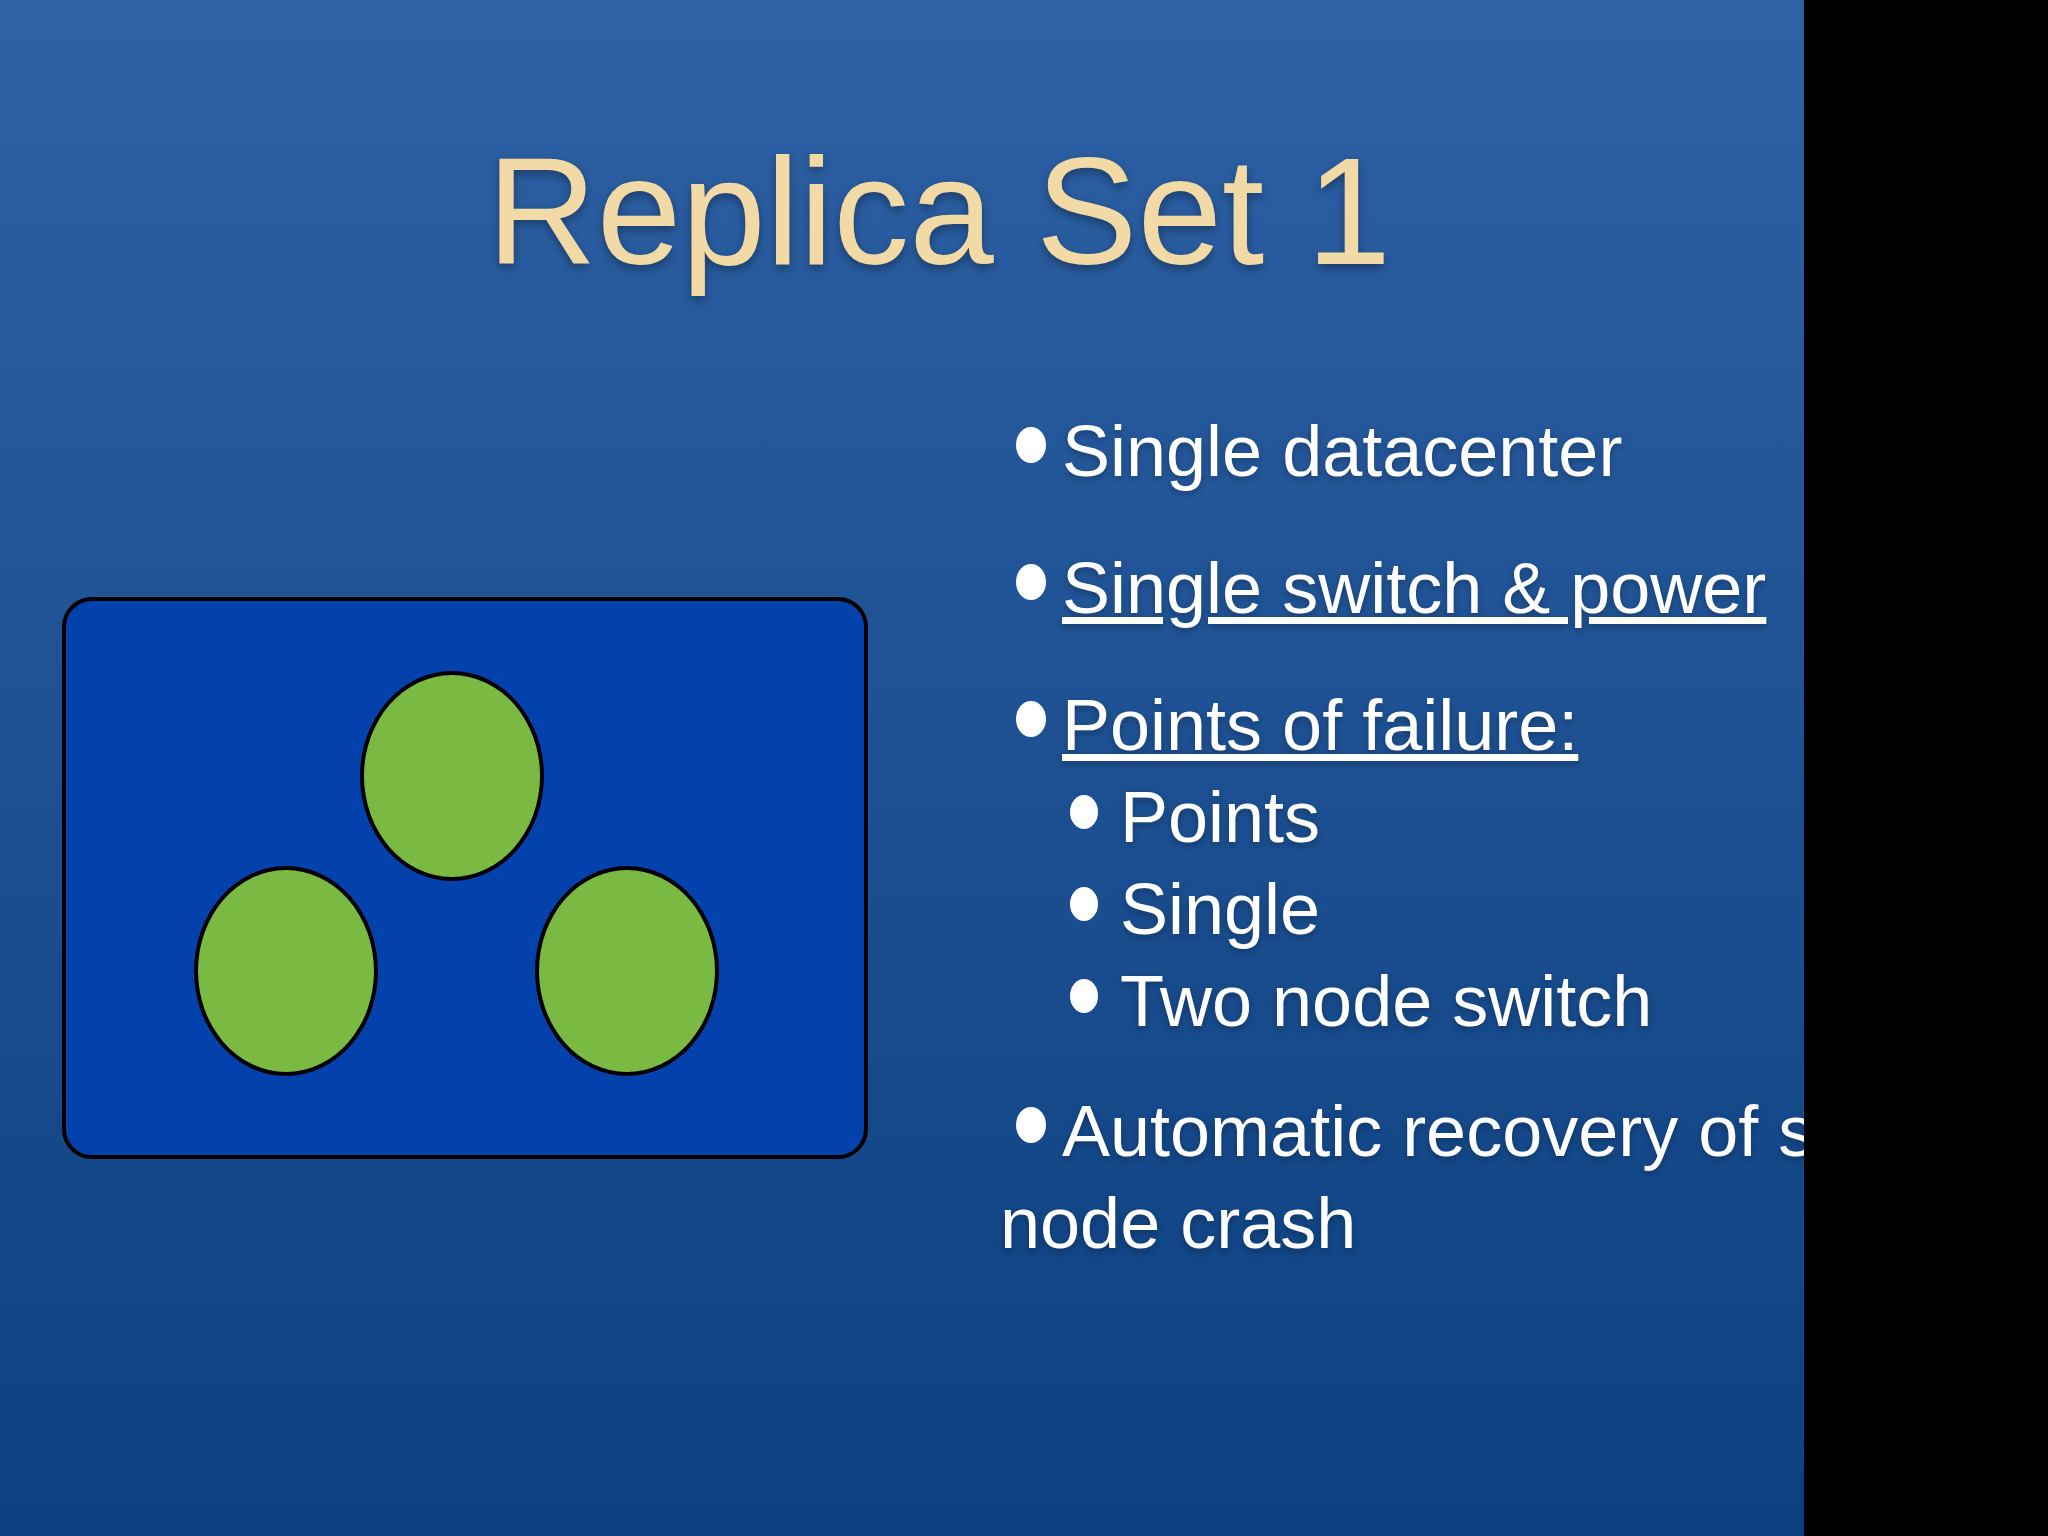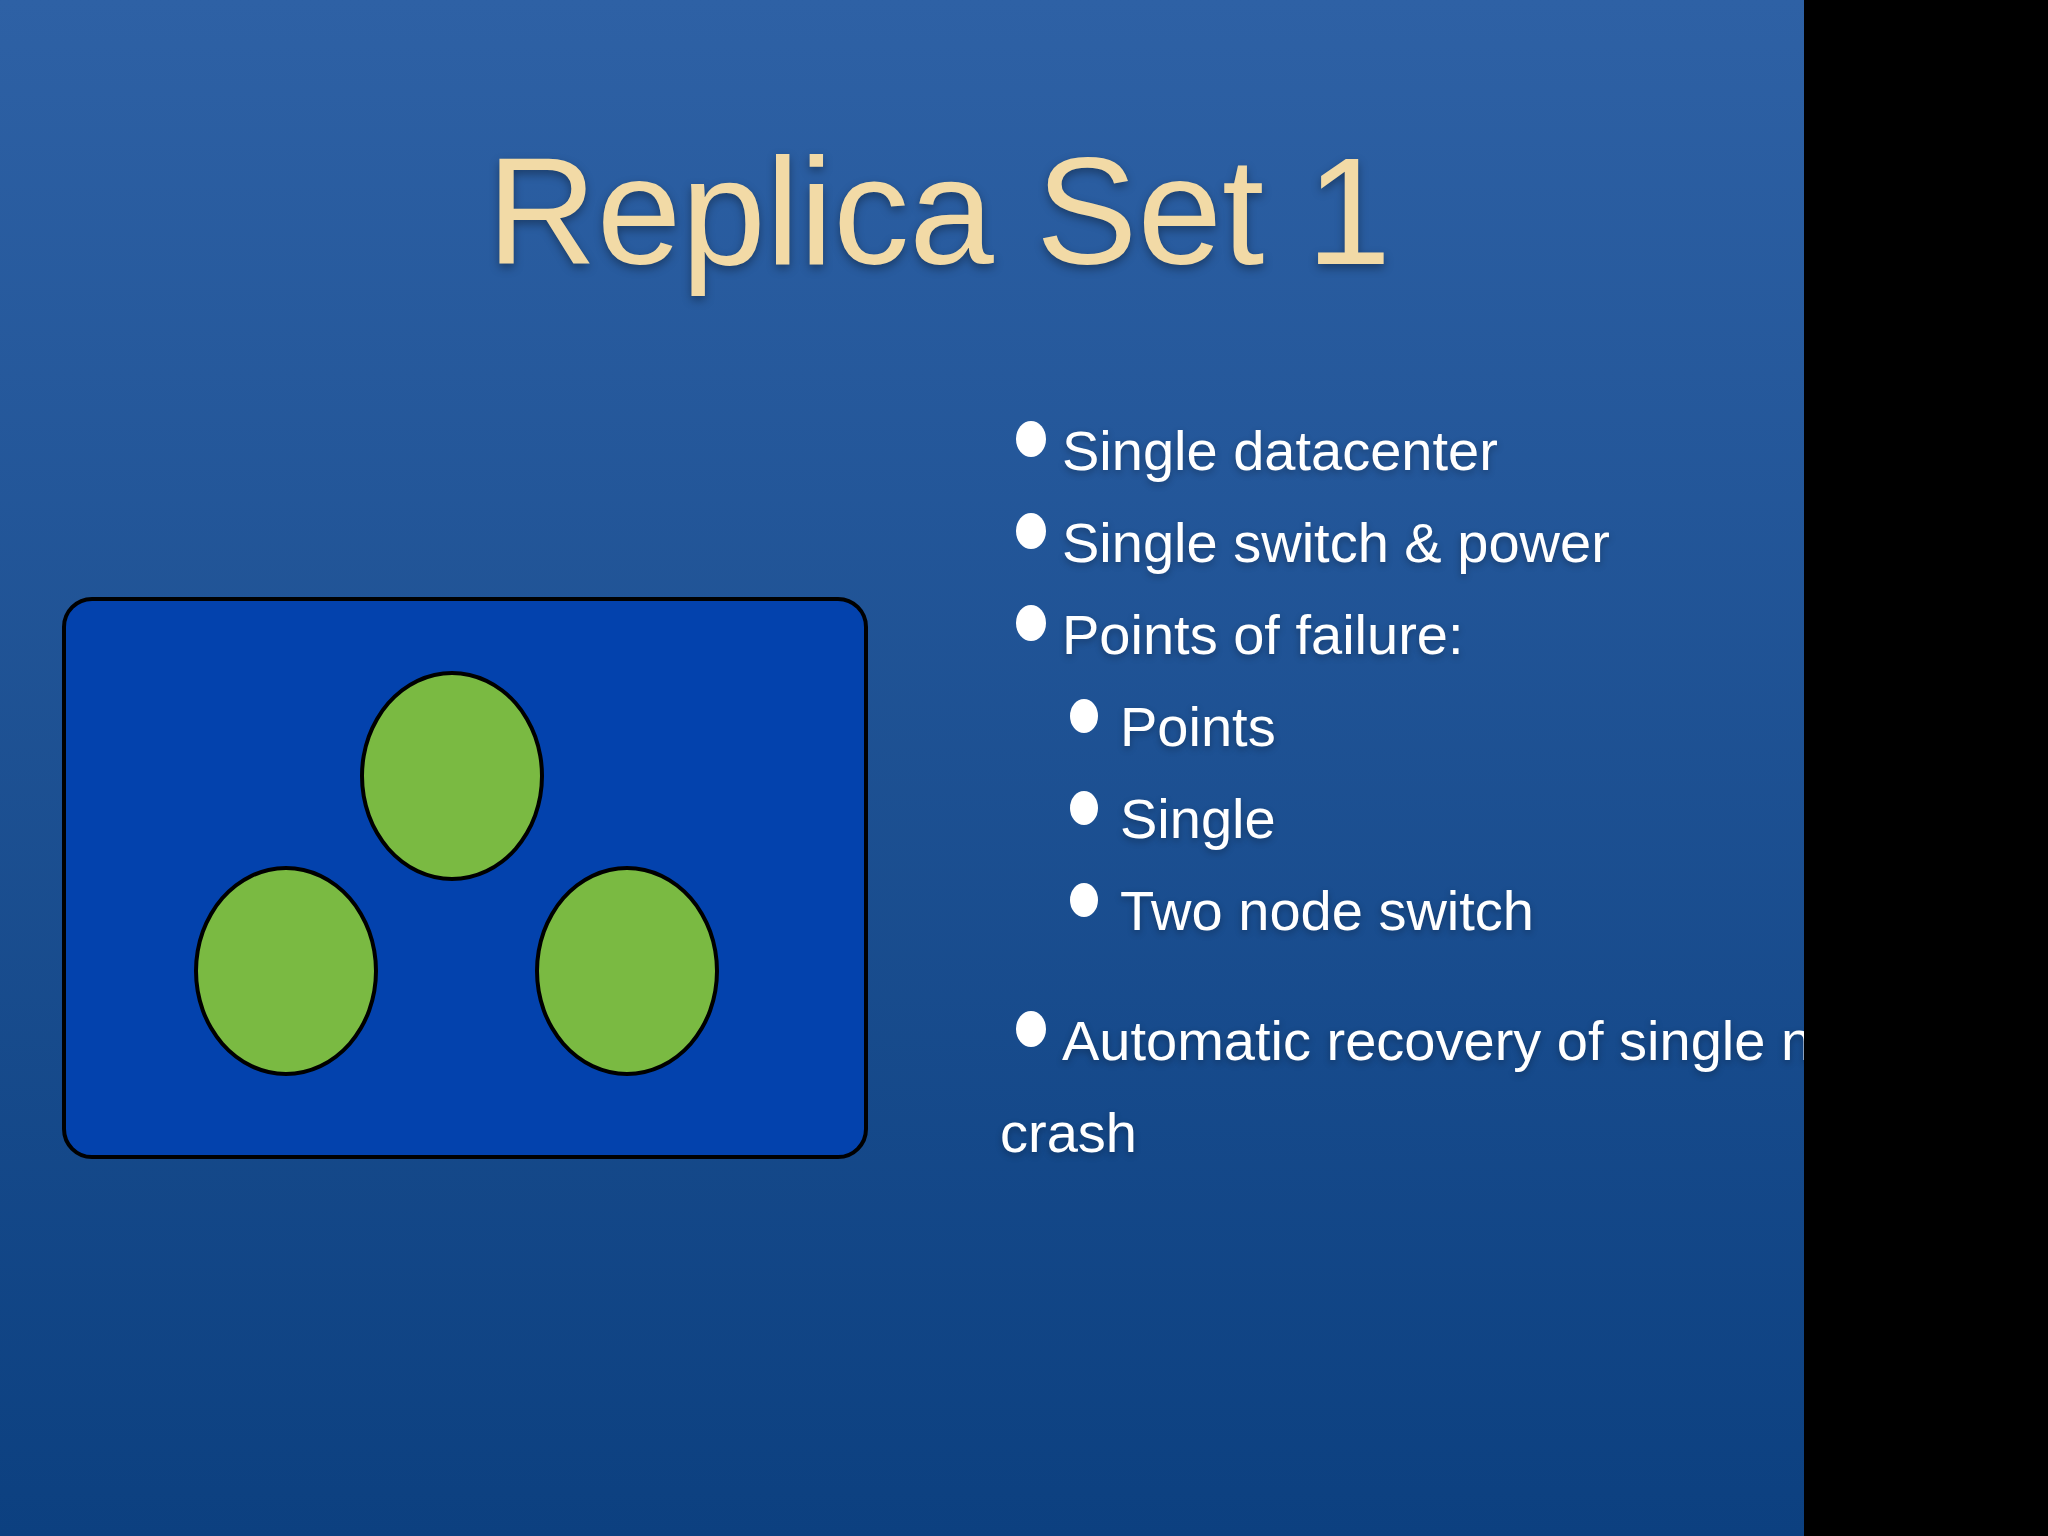--- a/index.html
+++ b/index.html
@@ -37,25 +37,25 @@
     border:4px solid var(--outline,#000);
     border-radius:50%;
   }
   .node-top{left:294px; top:70px;}
   .node-left{left:128px; top:265px;}
   .node-right{left:469px; top:265px;}
   
   .content{
     position:absolute; left:1000px; top:405px; width:990px;
     color:var(--text_white,#FFFFFF);
-    font-size:56px; line-height:92px;
+    font-size:72px; line-height:92px;
     text-shadow:0 3px 7px rgba(0,0,0,0.28);
   }
   .content p{margin:0; padding:0;}
-  .item.gap{}
+  .item.gap{margin-top:45px;text-decoration:underline;}
   .item.gap-last{margin-top:38px;}
   .item.l2{padding-left:70px;}
   .dot{
     display:inline-block;
     background:var(--text_white,#FFFFFF);
     border-radius:50%;
   }
   .dot.d1{width:30px;height:36px;margin-left:16px;margin-right:16px;vertical-align:13px;}
   .dot.d2{width:28px;height:34px;margin-right:22px;vertical-align:13px;}
 </style>

